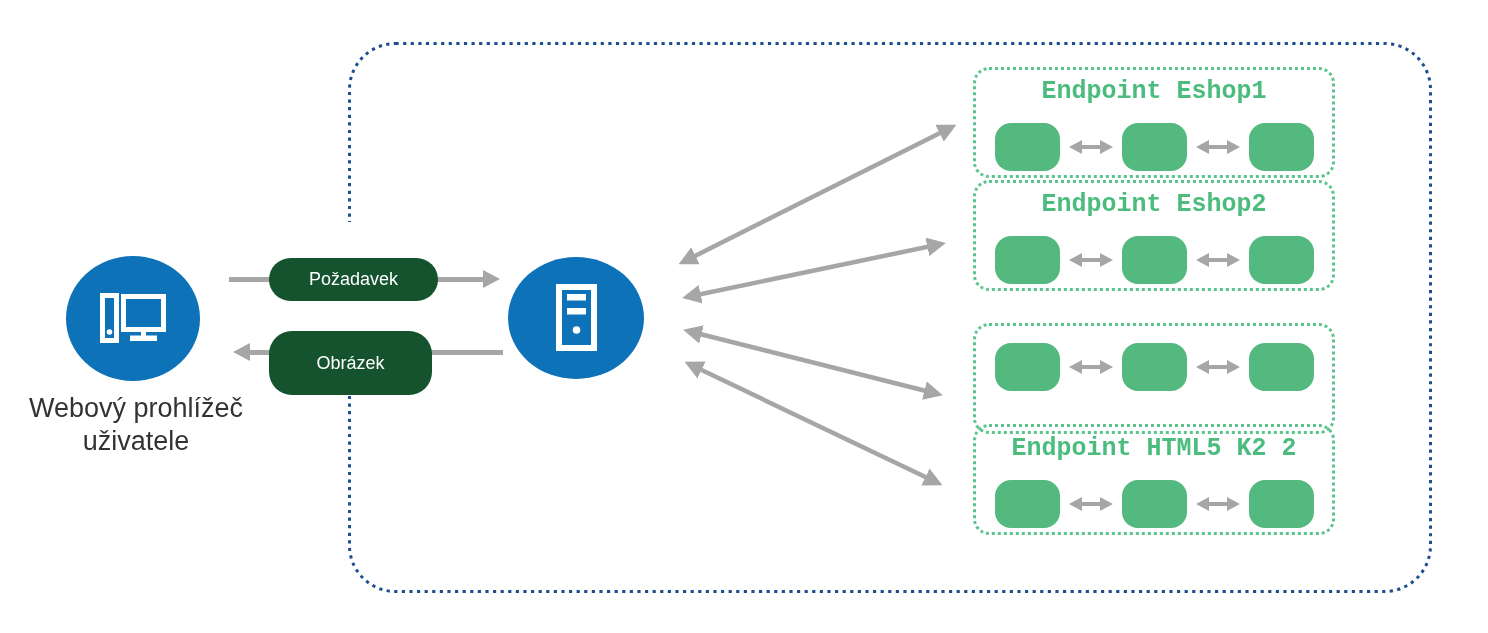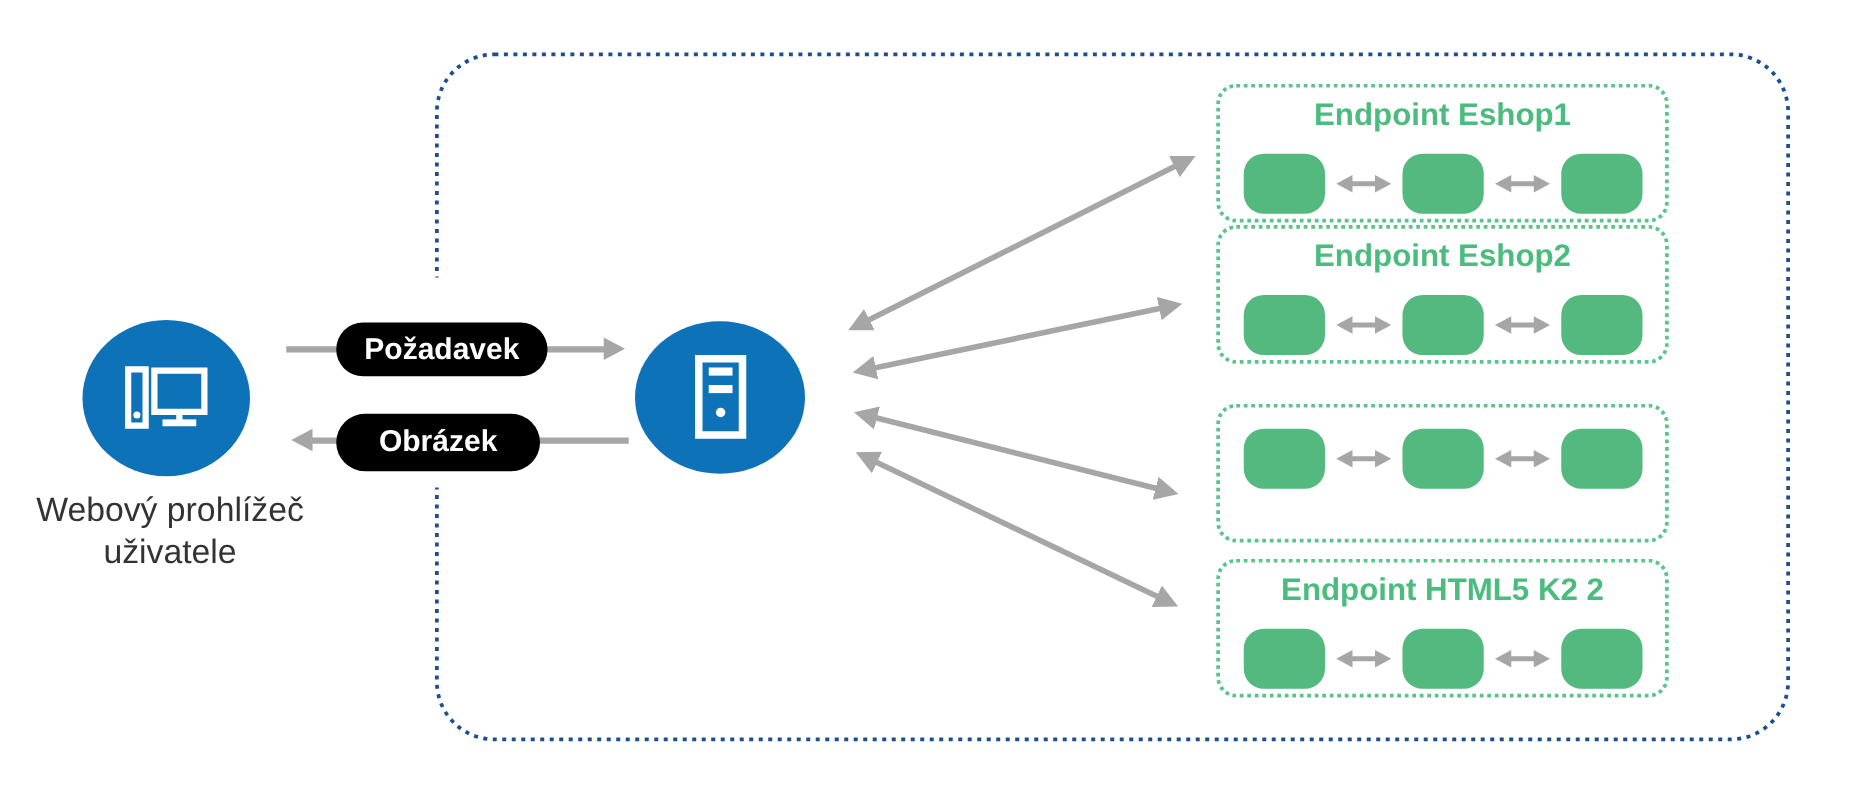--- a/index.html
+++ b/index.html
@@ -22,46 +22,47 @@
 
   .node-label {
     position:absolute; text-align:center; color:#333333;
     font-size:27px; line-height:33px; font-weight:300; white-space:pre-line;
   }
   .label-browser { left:-2px; top:392px; width:276px; }
   .label-router  { left:476px; top:392px; width:200px; }
 
   
   .pill {
-    position:absolute; background:#000000; border-radius:23px;
+    position:absolute; background:#14532d; border-radius:23px;
     display:flex; align-items:center; justify-content:center;
-    color:#ffffff; font-size:24px; font-weight:700;
+    color:#ffffff; font-size:18px; font-weight:400;
   }
   .pill-request  { left:269px; top:258px; width:169px; height:43px; }
-  .pill-response { left:269px; top:331px; width:163px; height:46px; }
+  .pill-response { left:269px; top:331px; width:163px; height:64px; }
 
   
   .h-arrow { position:absolute; height:18px; }
   .h-arrow .shaft { position:absolute; top:6.5px; height:5px; background:#a6a6a6; }
   .h-arrow .head  { position:absolute; top:0; width:0; height:0;
                     border-top:9px solid transparent; border-bottom:9px solid transparent; }
   .arrow-request  { left:229px; top:270px; width:271px; }
   .arrow-request .shaft { left:0; right:13px; }
   .arrow-request .head  { right:0; border-left:17px solid #a6a6a6; }
   .arrow-response { left:233px; top:343px; width:270px; }
   .arrow-response .shaft { left:13px; right:0; }
   .arrow-response .head  { left:0; border-right:17px solid #a6a6a6; }
 
   
   .endpoint-box {
     position:absolute; left:973px; width:362px; height:111px;
     border:3px dotted #5ac48c; border-radius:16px; box-sizing:border-box;
     text-align:center;
-  }
-  .ep-1 { top:67px; }  .ep-2 { top:180px; }  .ep-3 { top:323px; }  .ep-4 { top:447px; }
+    font-family:Liberation Mono, monospace;
+  }
+  .ep-1 { top:67px; }  .ep-2 { top:180px; }  .ep-3 { top:323px; }  .ep-4 { top:424px; }
   .endpoint-title {
     margin-top:8px; font-size:25px; line-height:28px; font-weight:700; color:#4bbc7e;
   }
   .shape-row {
     margin-top:17px; display:flex; align-items:center; justify-content:center;
   }
   .green-shape { width:65px; height:48px; border-radius:16px; background:#53b97e; }
   .mini-arrow { position:relative; width:44px; height:16px; margin:0 9px; }
   .mini-arrow .shaft  { position:absolute; left:8px; right:8px; top:6px; height:4px; background:#a6a6a6; }
   .mini-arrow .head-l { position:absolute; left:0; top:1px; width:0; height:0;

